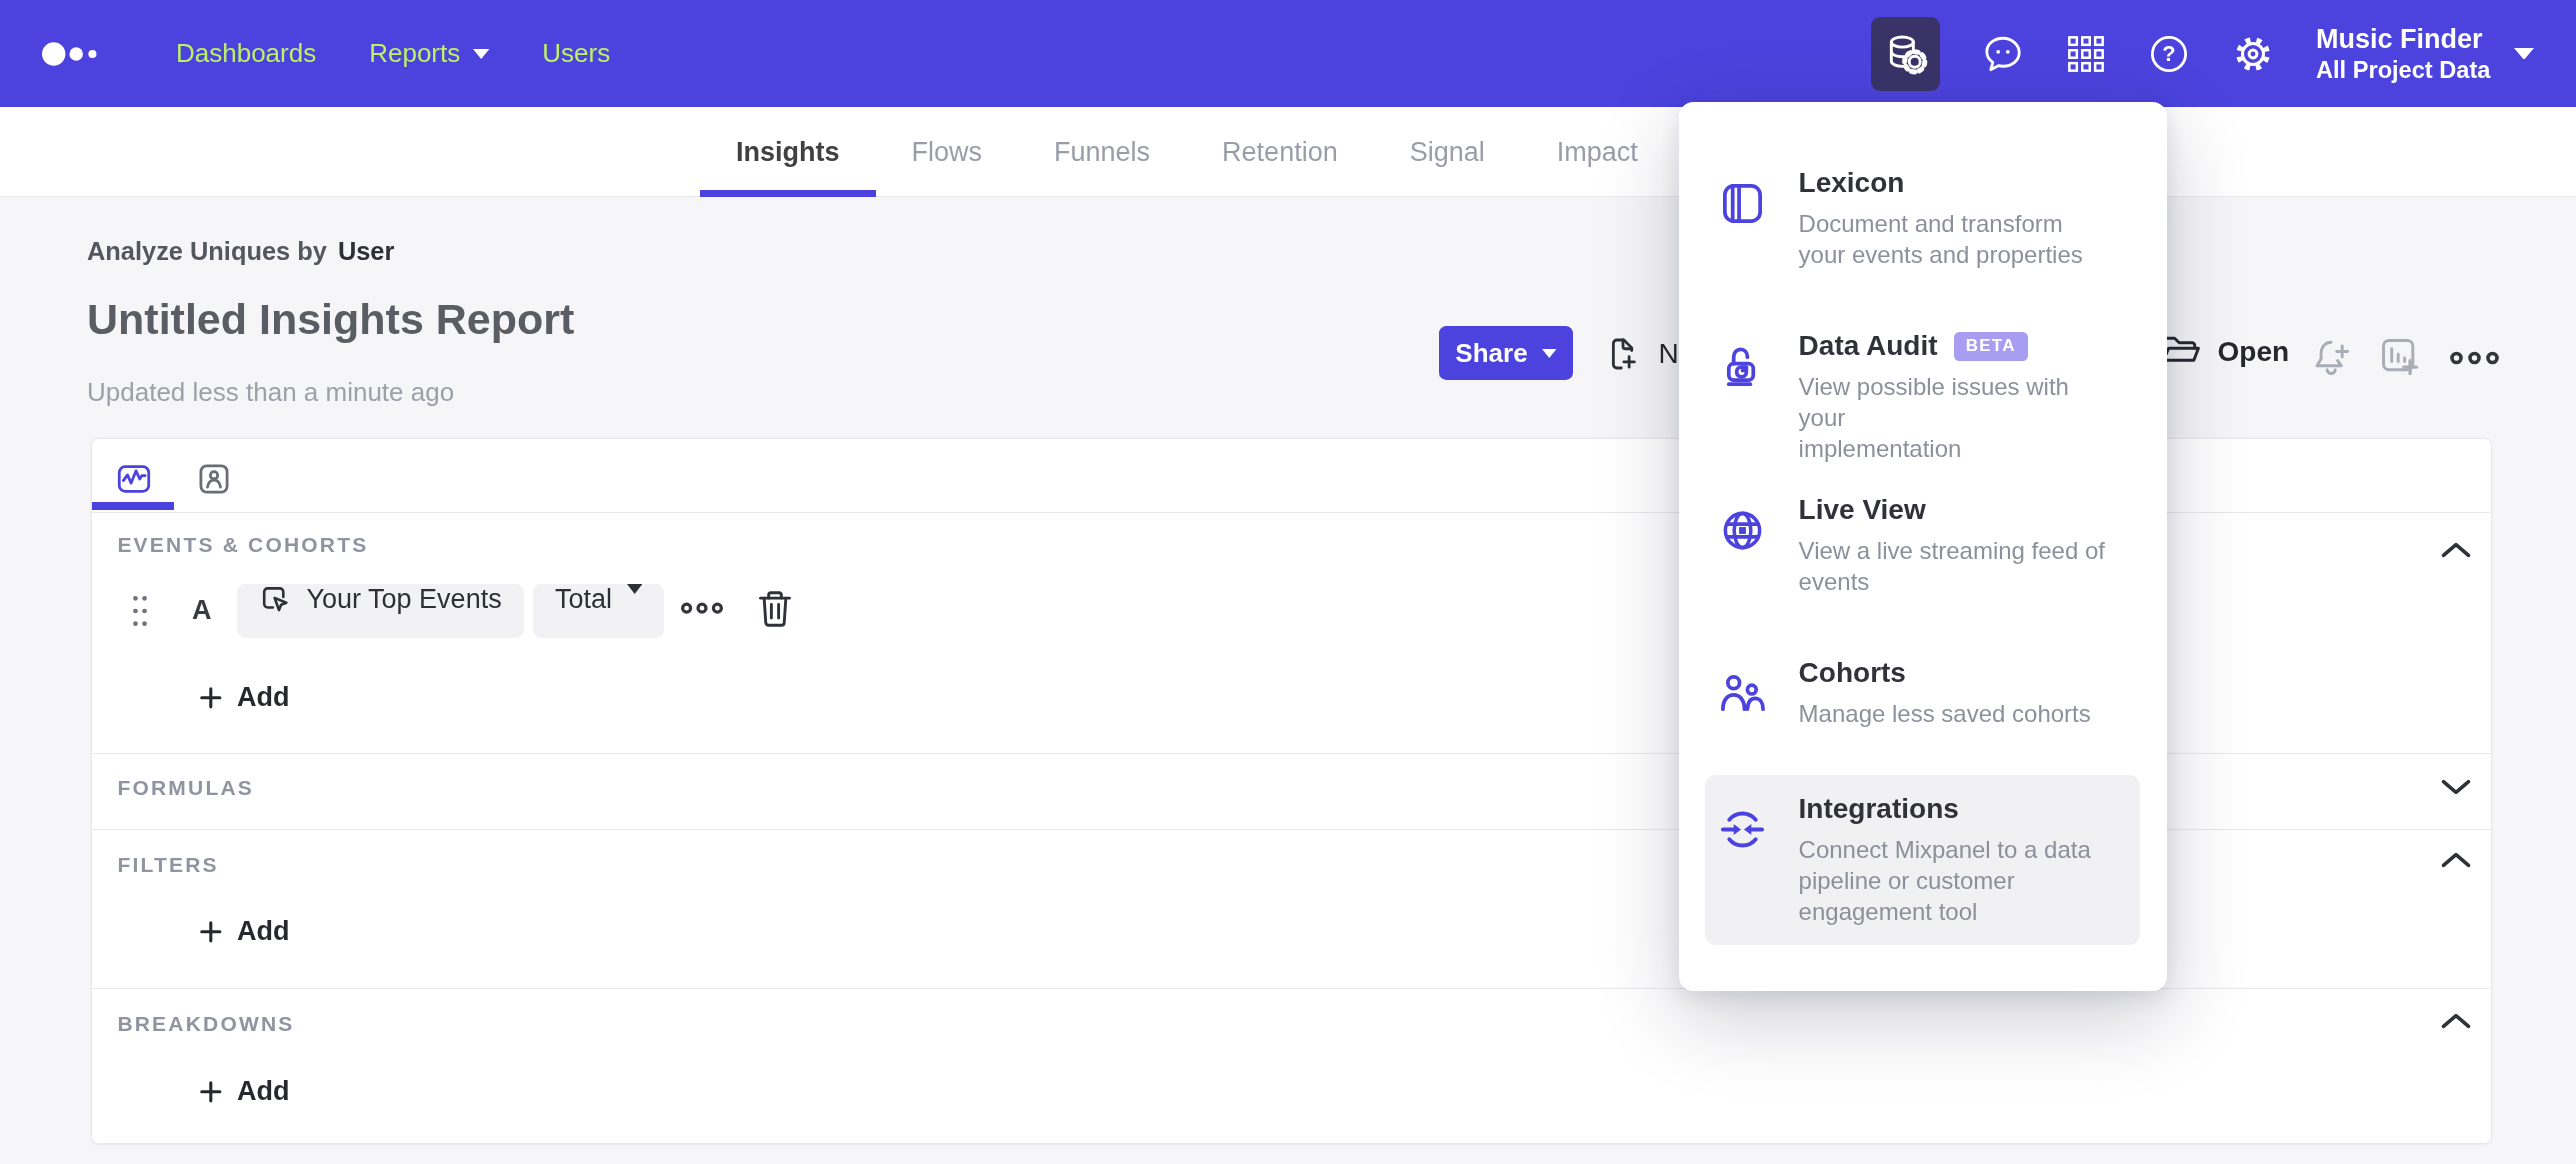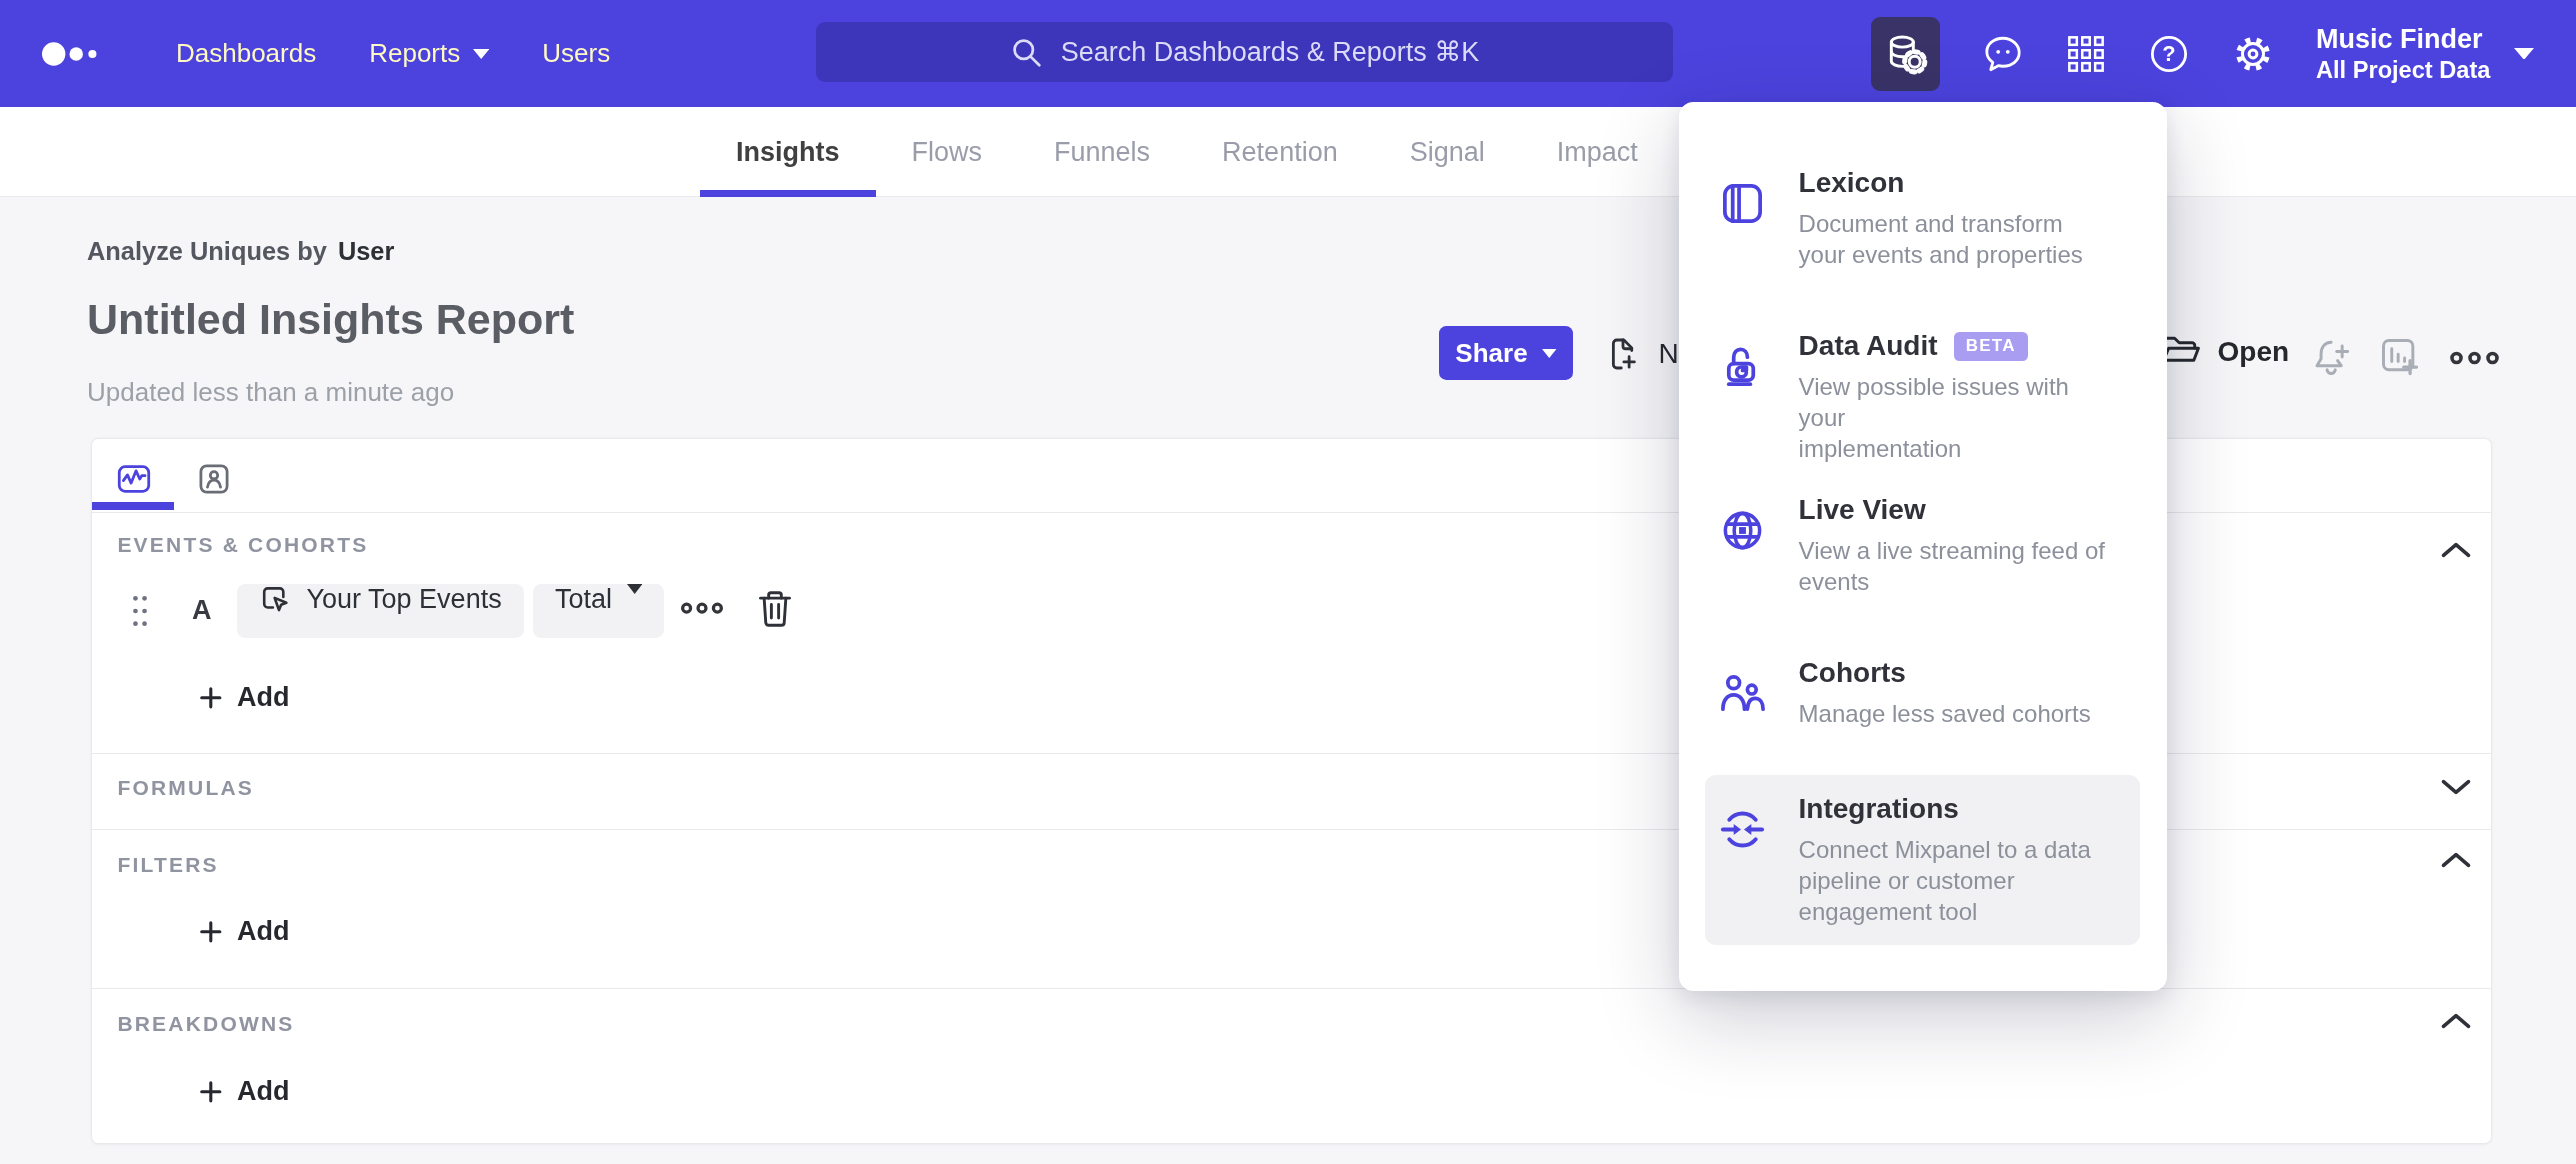--- a/index.html
+++ b/index.html
@@ -9,21 +9,21 @@
     background:#f6f6f8; overflow:hidden; position:relative;
     -webkit-font-smoothing:antialiased;
   }
   .abs { position:absolute; }
 
   
   .topnav { position:absolute; left:0; top:0; width:2576px; height:107px; background:#4c43de; z-index:10; }
   .topnav-inner { position:absolute; inset:0; display:flex; align-items:center; }
   .logo { margin-left:40px; display:flex; align-items:center; }
   .nav-links { display:flex; align-items:center; gap:53px; margin-left:60px; }
-  .nav-link { color:#fef9c3; font-size:26px; font-weight:500; display:flex; align-items:center; gap:12.7px; cursor:pointer; }
+  .nav-link { color:#bef264; font-size:26px; font-weight:500; display:flex; align-items:center; gap:12.7px; cursor:pointer; }
   .searchbar { position:absolute; left:816px; top:22px; width:857px; height:60px; border-radius:9px;
     background:rgba(10,6,60,0.22); display:flex; align-items:center; justify-content:center; gap:18px; cursor:text; }
   .searchbar .ph { color:#dcdbf7; font-size:27px; }
   .nav-right { position:absolute; right:42px; top:0; height:107px; display:flex; align-items:center; gap:42px; }
   .icon-btn { display:flex; align-items:center; justify-content:center; cursor:pointer; }
   .icon-btn.active { width:69px; height:74px; border-radius:9px; background:#393367; }
   .proj { display:flex; align-items:center; gap:23.6px; cursor:pointer; color:#fff; }
   .proj .l1 { font-size:27px; font-weight:700; line-height:33px; }
   .proj .l2 { font-size:23.6px; font-weight:700; line-height:29px; }
 
@@ -91,27 +91,20 @@
         <span>Reports</span>
         <svg width="16.3" height="10" viewBox="0 0 18 11">
             <polygon points="0,0 18,0 9,11" fill="#fff"></polygon>
           </svg>
       </a>
       <a class="nav-link">
           <span>Users</span>
         </a>
     </nav>
 
-    <div class="searchbar">
-      <svg width="33" height="33" viewBox="0 0 36 36" fill="none" stroke="#dcdbf7" stroke-width="3">
-        <circle cx="15" cy="15" r="10"></circle>
-          <line x1="22.5" y1="22.5" x2="32" y2="32" stroke-linecap="round"></line>
-      </svg>
-      <span class="ph">Search Dashboards &amp; Reports ⌘K</span>
-    </div>
 
     <div class="nav-right">
       <div class="icon-btn active">
         <svg width="44" height="44" viewBox="0 0 48 48" fill="none" stroke="#fff" stroke-width="3.2" stroke-linecap="round">
           <ellipse cx="20" cy="11" rx="12" ry="5.5"></ellipse>
           <path d="M8 11v21c0 3 5.4 5.5 12 5.5 1 0 2-.06 3-.17"></path>
           <path d="M32 11v9"></path>
           <path d="M8 21.5c0 3 5.4 5.5 12 5.5 1.4 0 2.8-.1 4-.3"></path>
           <circle cx="33.5" cy="32.5" r="6"></circle>
           <circle cx="33.5" cy="32.5" r="11" stroke-width="5.5" stroke-dasharray="3.6 5"></circle>

